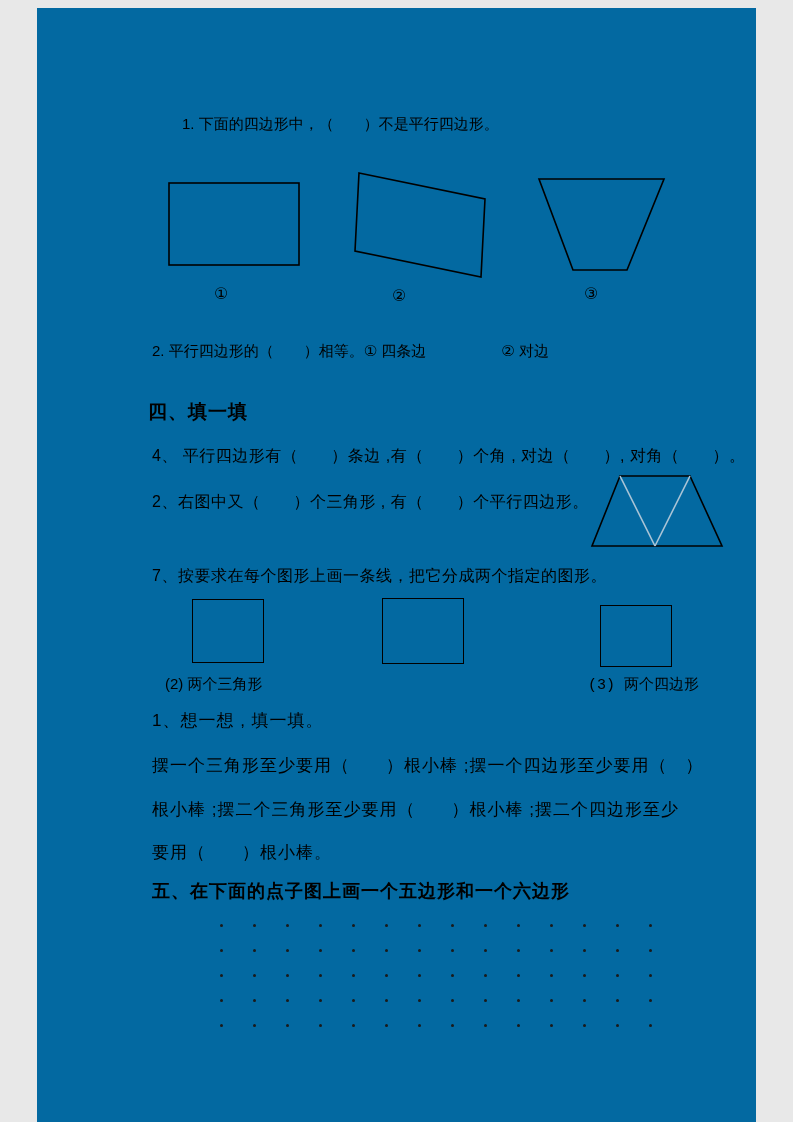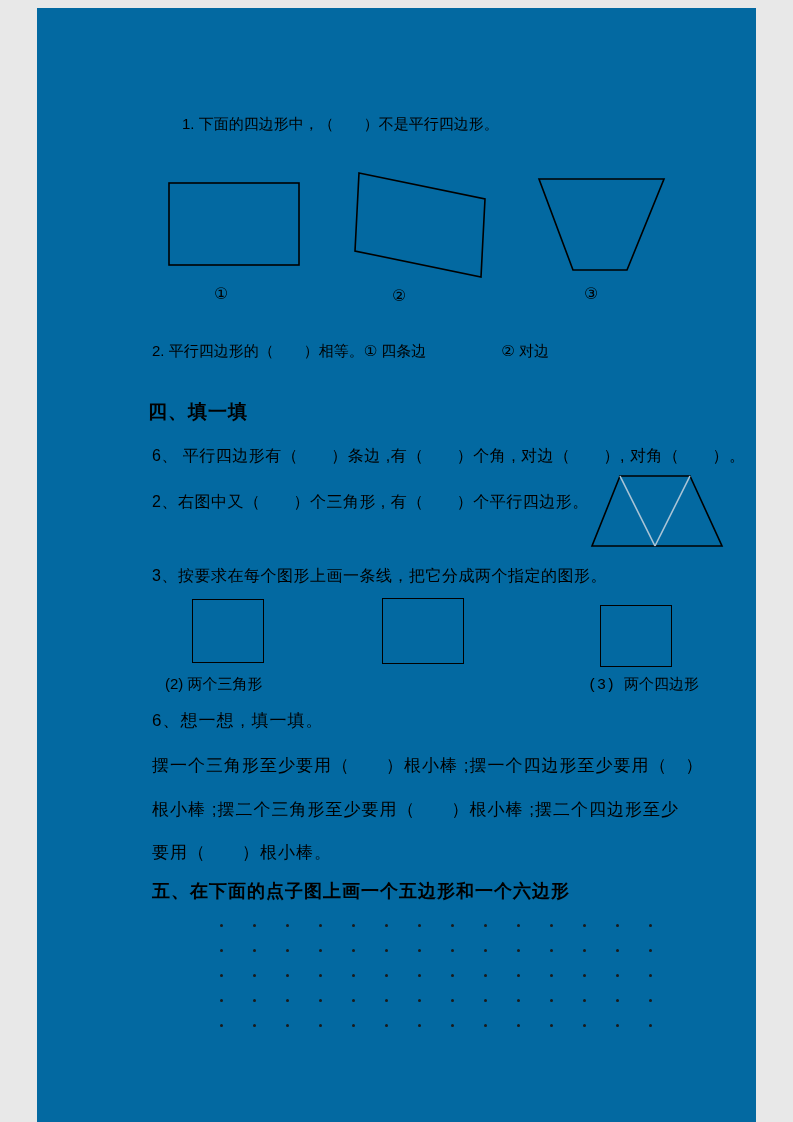--- a/index.html
+++ b/index.html
@@ -35,40 +35,40 @@
   </svg>
 
   <div class="abs shape-label" style="left:177px;top:276px;">①</div>
   <div class="abs shape-label" style="left:355px;top:278px;">②</div>
   <div class="abs shape-label" style="left:547px;top:276px;">③</div>
 
   <div class="abs t15" style="left:115px;top:334px;">2.  平行四边形的（　　）相等。① 四条边　　　　　② 对边</div>
 
   <div class="abs heading" style="left:111px;top:391px;">四、填一填</div>
 
-  <div class="abs t16" style="left:115px;top:438px;">6、 平行四边形有（　　）条边 ,有（　　）个角 , 对边（　　）, 对角（　　）。</div>
+  <div class="abs t16" style="left:115px;top:438px;">4、 平行四边形有（　　）条边 ,有（　　）个角 , 对边（　　）, 对角（　　）。</div>
 
   <div class="abs t16" style="left:115px;top:484px;">2、右图中又（　　）个三角形 , 有（　　）个平行四边形。</div>
 
   <svg class="abs" style="left:545px;top:460px;" width="150" height="84" viewBox="0 0 150 84">
     <polygon points="38,8 108,8 140,78 10,78" fill="none" stroke="#000" stroke-width="1.6"></polygon>
     <line x1="38" y1="8" x2="73" y2="78" stroke="#a9c4d6" stroke-width="1.6"></line>
     <line x1="108" y1="8" x2="73" y2="78" stroke="#a9c4d6" stroke-width="1.6"></line>
   </svg>
 
-  <div class="abs t16" style="left:115px;top:558px;">3、按要求在每个图形上画一条线，把它分成两个指定的图形。</div>
+  <div class="abs t16" style="left:115px;top:558px;">7、按要求在每个图形上画一条线，把它分成两个指定的图形。</div>
 
   <div class="box" style="left:155px;top:591px;width:70px;height:62px;"></div>
   <div class="box" style="left:345px;top:590px;width:80px;height:64px;"></div>
   <div class="box" style="left:563px;top:597px;width:70px;height:60px;"></div>
 
   <div class="abs t15" style="left:128px;top:667px;">(2) 两个三角形</div>
   <div class="abs t15" style="left:551px;top:667px;font-family:Liberation Mono, monospace;">(3) 两个四边形</div>
 
-  <div class="abs t17" style="left:115px;top:701px;">6、想一想 , 填一填。</div>
+  <div class="abs t17" style="left:115px;top:701px;">1、想一想 , 填一填。</div>
 
   <div class="abs t17" style="left:115px;top:746px;">摆一个三角形至少要用（　　）根小棒 ;摆一个四边形至少要用（　）</div>
   <div class="abs t17" style="left:115px;top:790px;text-align:center;">根小棒 ;摆二个三角形至少要用（　　）根小棒 ;摆二个四边形至少</div>
   <div class="abs heading2" style="left:115px;top:871px;">五、在下面的点子图上画一个五边形和一个六边形</div>
 
   <div class="abs t17" style="left:115px;top:833px;">要用（　　）根小棒。</div>
 
   <div class="dot-grid" style="left: 168px; top: 905px; grid-template-columns: repeat(14, 33px); grid-auto-rows: 25px;">
       <div class="dot-cell">
         <div class="dot"></div>

